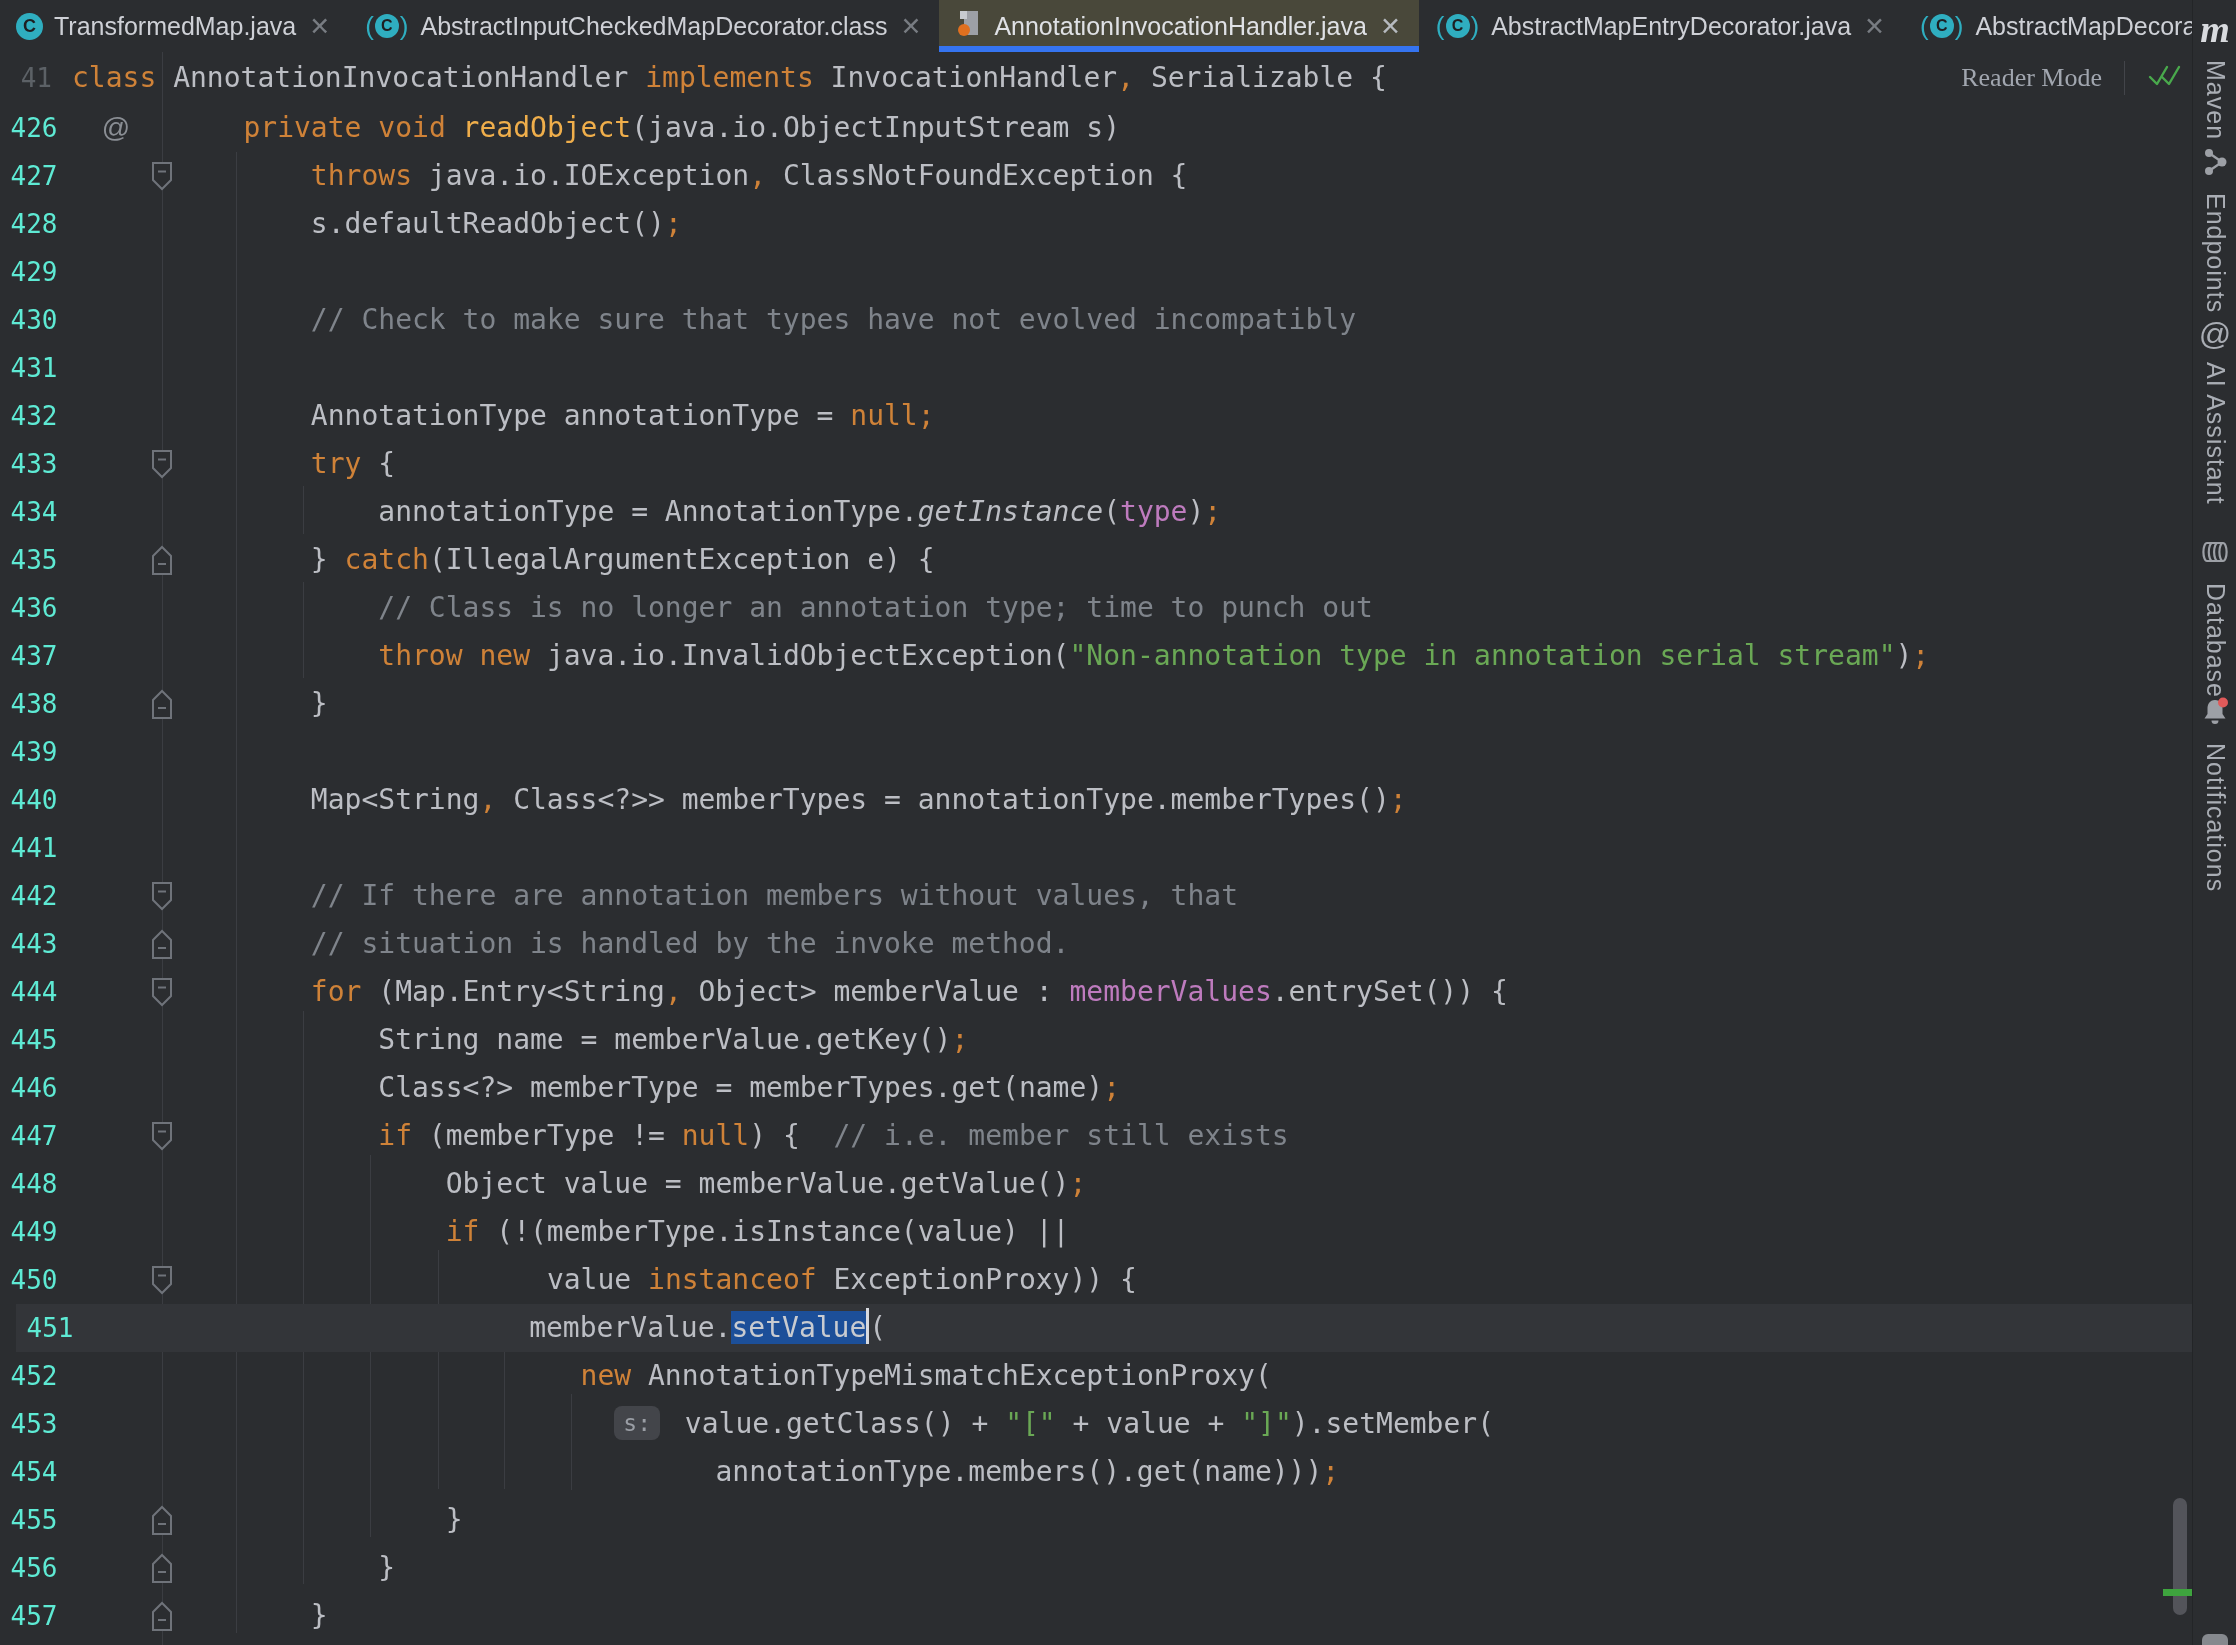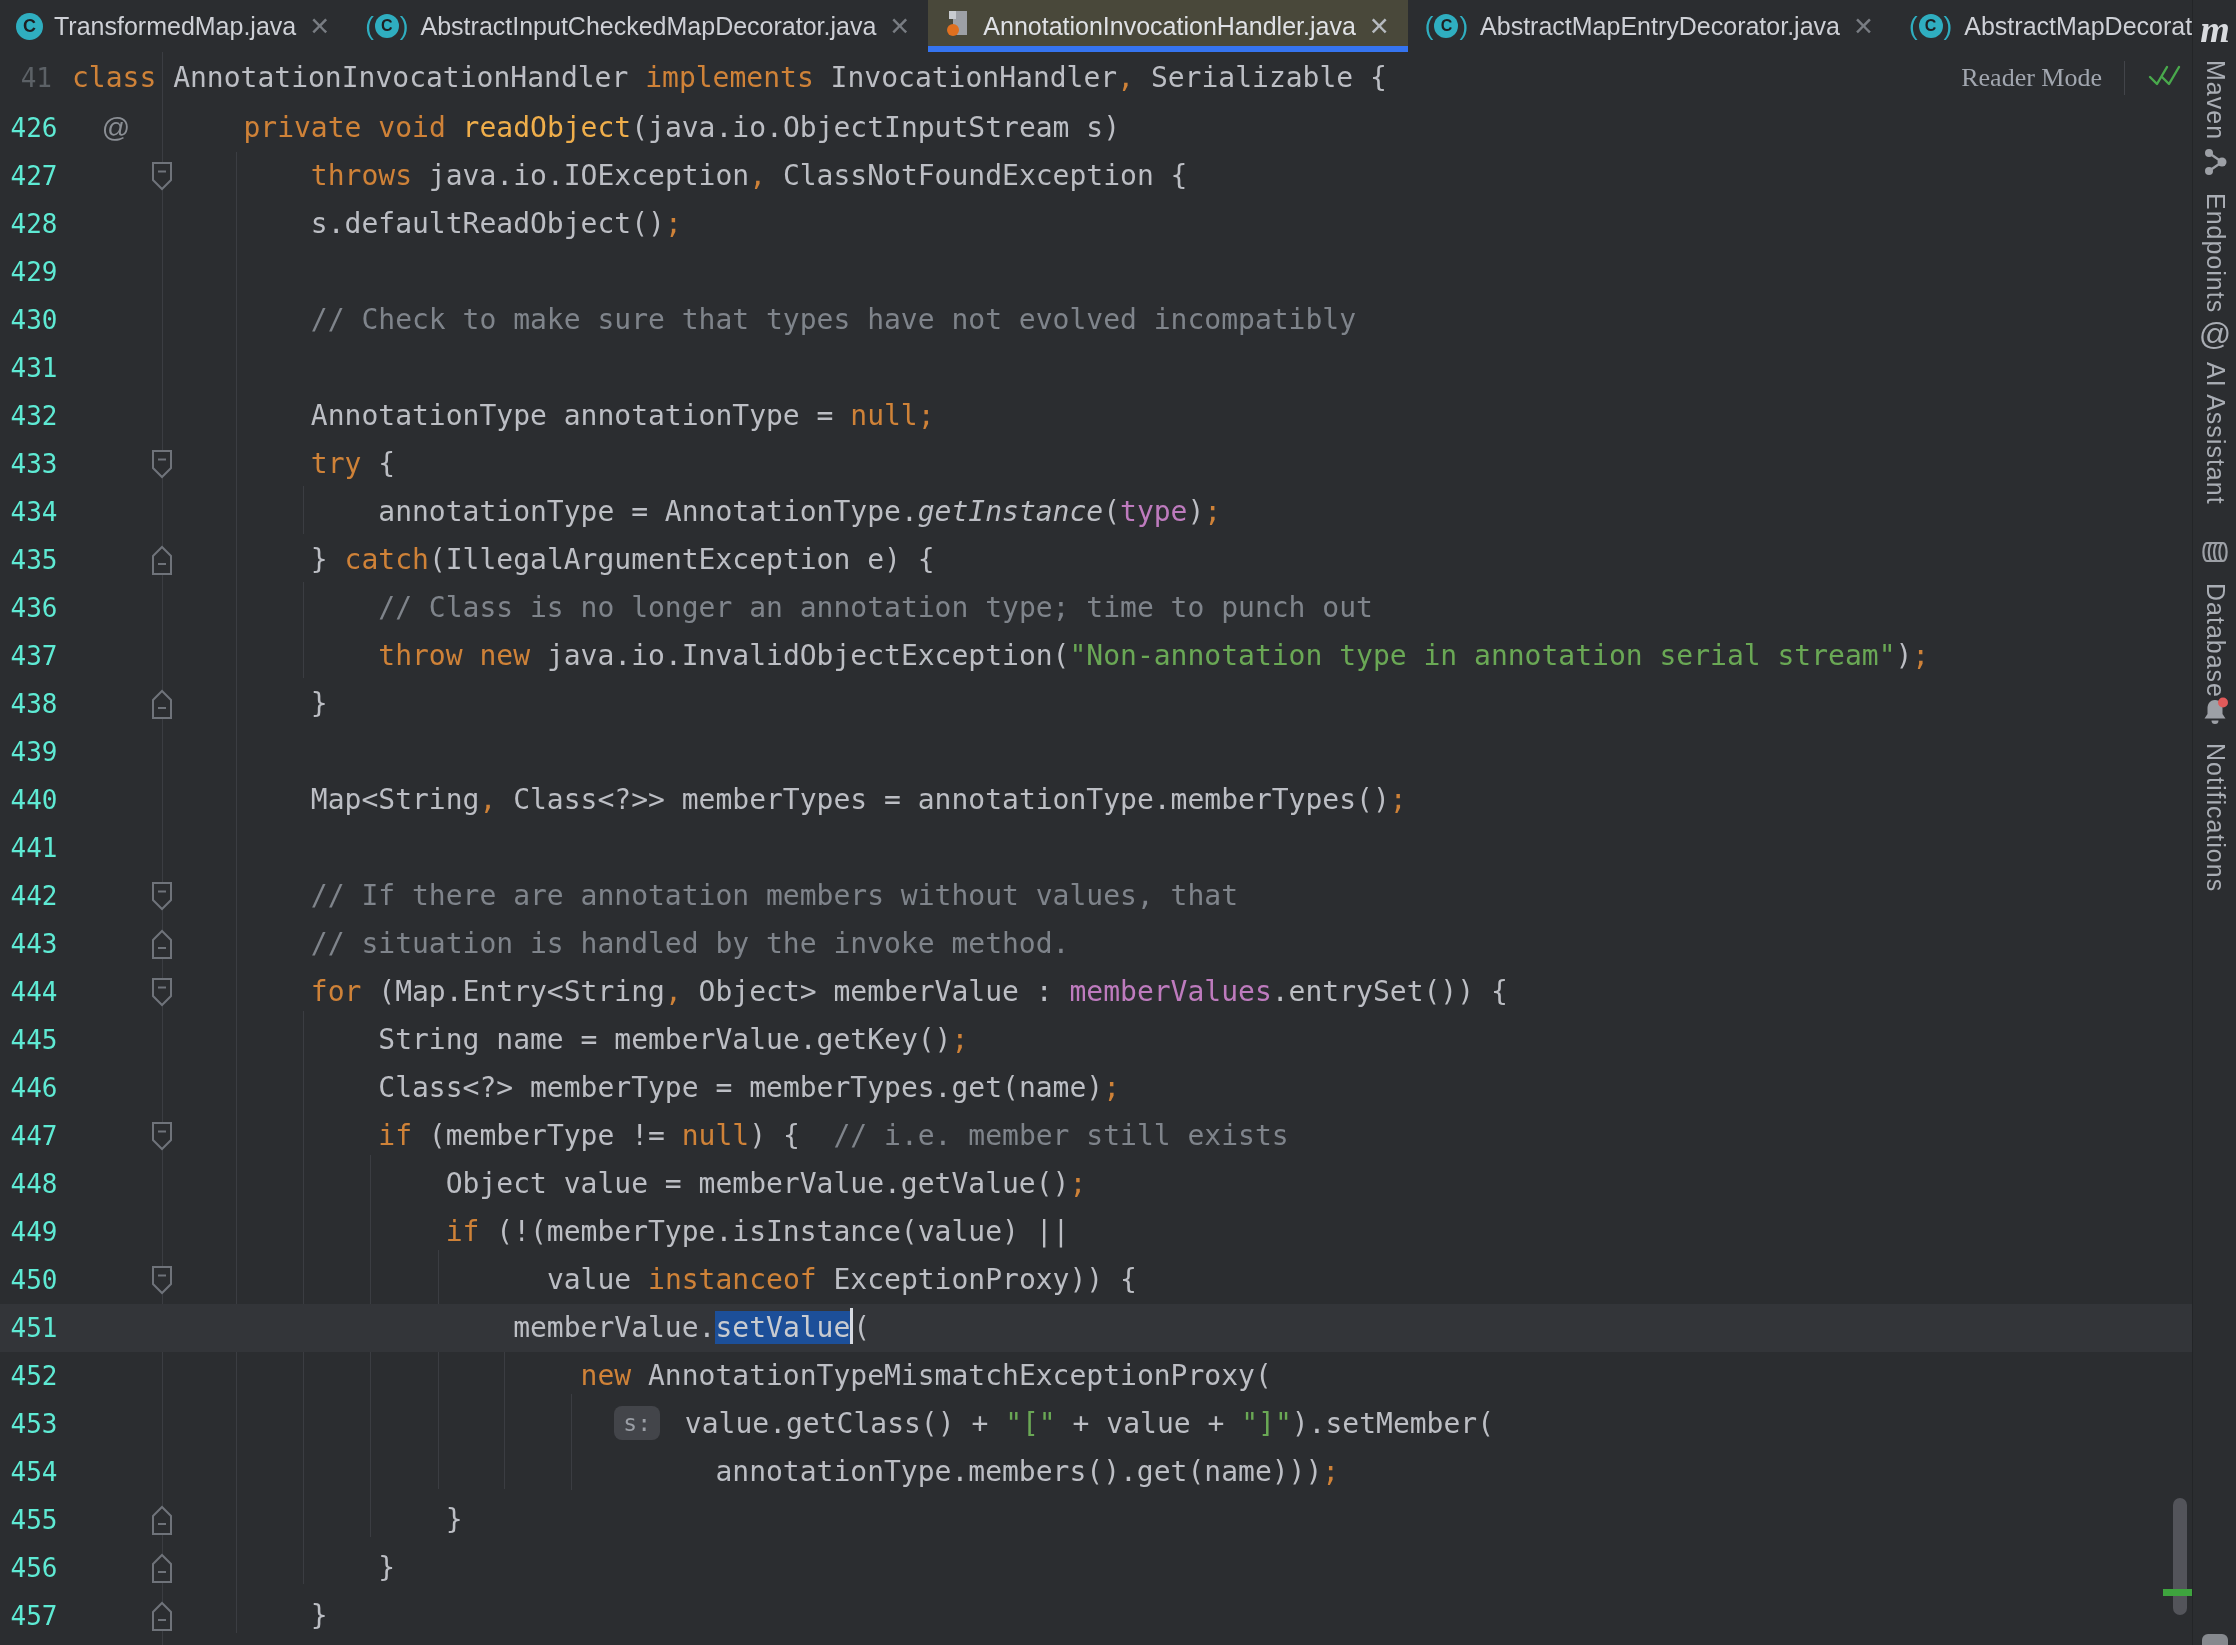--- a/index.html
+++ b/index.html
@@ -27,21 +27,21 @@
   .sticky pre{margin:0;padding-left:72px;font:28px/52px "DejaVu Sans Mono",monospace;white-space:pre;}
   .sticky-right{margin-left:auto;display:flex;align-items:center;gap:22px;padding-right:10px;}
   .reader-mode{color:#A1A6AF;font-size:26px;font-family:Liberation Serif, serif;}
   .vdiv{width:1px;height:34px;background:#43454A;}
 
   
   .code-area{position:absolute;top:52px;left:0;right:0;bottom:0;overflow:hidden;background:#2B2D30;}
   .gutter-line{position:absolute;left:162px;top:0;bottom:0;width:1px;background:#3B3D42;}
   .guide{position:absolute;width:1px;background:#3B3D42;}
   .line{display:flex;height:48px;position:relative;align-items:center;}
-  .line.current{background:#333539;}
+  .line.current{background:#333539;margin-left:16px;}
   .lnum{position:absolute;left:8px;width:52px;text-align:center;color:#5eead4;font:26px "DejaVu Sans Mono",monospace;}
   .gicon-at{position:absolute;left:98px;width:36px;text-align:center;color:#8A8E94;font-size:28px;}
   .gicon-fold{position:absolute;left:150px;top:9px;}
   .codepre{margin:0;padding-left:176px;font:28px/48px "DejaVu Sans Mono",monospace;white-space:pre;position:relative;z-index:1;}
   .t-pl{color:#BCBEC4;}
   .t-kw{color:#CF8238;}
   .t-cm{color:#7F848B;}
   .t-st{color:#6AA855;}
   .t-fd{color:#BE7BBE;margin-top:32px;}
   .t-it{color:#BCBEC4;font-style:italic;}
@@ -73,21 +73,21 @@
           <span class="cls-badge">C</span>
           <span>TransformedMap.java</span>
           <span class="tab-close">✕</span>
         </div>
         <div class="tab">
           <span class="abs-badge">
             <span class="pr">(</span>
             <span class="cls-badge">C</span>
             <span class="pr">)</span>
           </span>
-          <span>AbstractInputCheckedMapDecorator.java</span>
+          <span>AbstractInputCheckedMapDecorator.class</span>
           <span class="tab-close">✕</span>
         </div>
         <div class="tab active">
           <span><svg width="28" height="28" viewBox="0 0 28 28">
               <path d="M9 2 H23 V26 H9 Z" fill="#9DA0A6"></path>
               <path d="M5 2 H12 V10 H5 Z" fill="#C8CBD0"></path>
               <circle cx="9" cy="21" r="6" fill="#E0701F"></circle>
             </svg></span>
           <span>AnnotationInvocationHandler.java</span>
           <span class="tab-close">✕</span>

